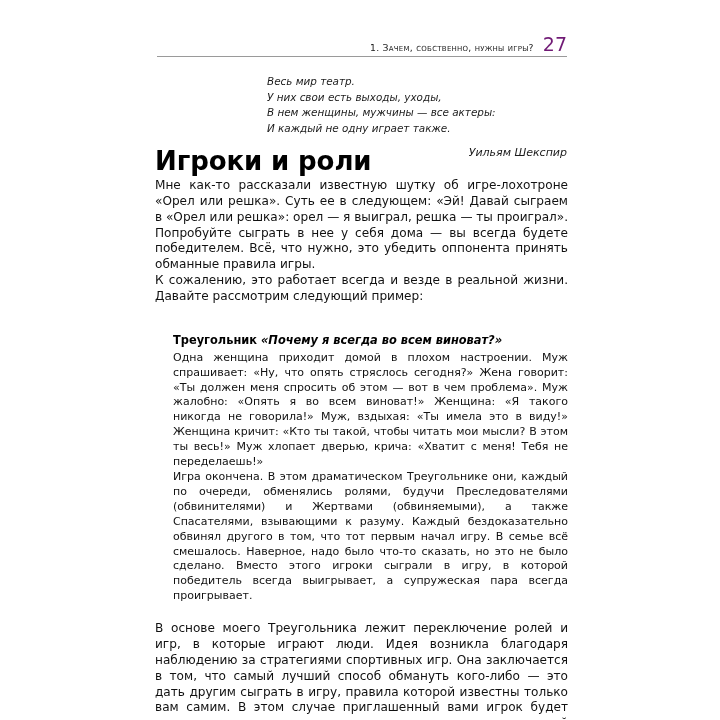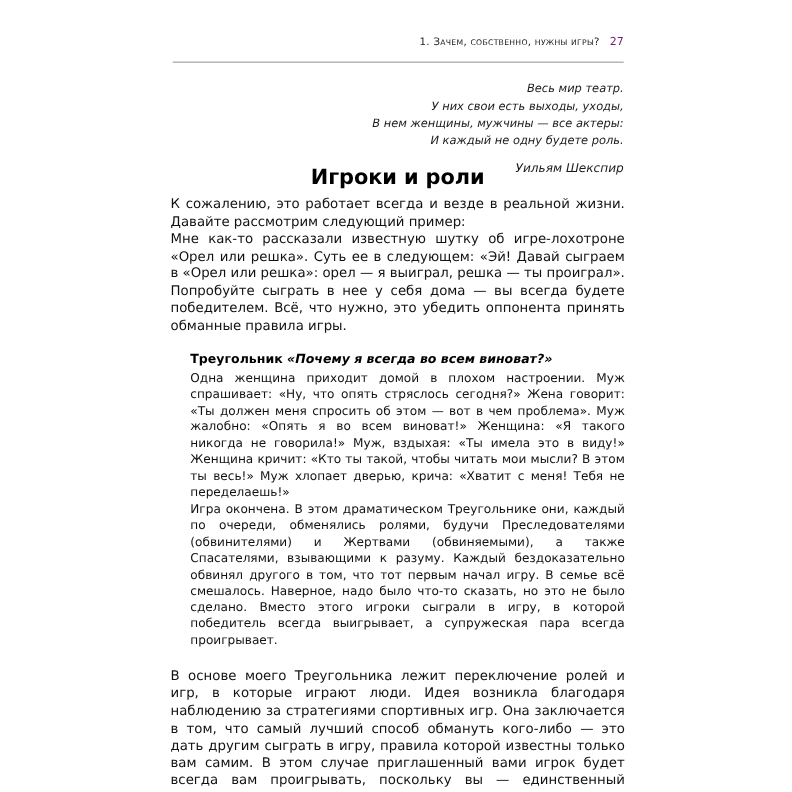--- a/index.html
+++ b/index.html
@@ -40,21 +40,21 @@
   .rh-title {
     font-family: "DejaVu Sans", "Liberation Sans", sans-serif;
     font-size: 9.3px;
     font-variant: small-caps;
     letter-spacing: 0.25px;
     color: #1a1a1a;
     white-space: nowrap;
   }
   .rh-pageno {
     font-family: "DejaVu Sans", "Liberation Sans", sans-serif;
-    font-size: 10px;
+    font-size: 19px;
     font-weight: 400;
     color: #701a75;
   }
   #head-rule {
     position: absolute;
     left: 157px;
     top: 56px;
     width: 410px;
     height: 1px;
     background: #9a9a9a;
@@ -66,21 +66,21 @@
     left: 267px;
     top: 74px;
     width: 300px;
   }
   .epi-line {
     font-family: "DejaVu Sans", "Liberation Sans", sans-serif;
     font-style: italic;
     font-size: 10.4px;
     line-height: 15.6px;
     color: #1a1a1a;
-    text-align: right;
+    text-align: left;
     white-space: nowrap;
   }
   .epi-attr {
     font-family: "DejaVu Sans", "Liberation Sans", sans-serif;
     font-style: italic;
     font-size: 11px;
     line-height: 15.6px;
     color: #1a1a1a;
     text-align: right;
     margin-top: 9px;
@@ -90,42 +90,41 @@
   #column {
     position: absolute;
     left: 155px;
     top: 150px;
     width: 413px;
   }
 
   h2#section-title {
     margin: 0 0 6px 0;
     font-family: "DejaVu Sans", "Liberation Sans", sans-serif;
-    font-size: 19px;
+    font-size: 26px;
     font-weight: bold;
     letter-spacing: -0.1px;
     color: #000000;
     line-height: 22px;
-    text-align: center;
   }
 
   p.body-par {
     margin: 0;
     font-family: "DejaVu Sans", "Liberation Sans", sans-serif;
     font-size: 12.1px;
     line-height: 15.85px;
     text-align: justify;
     text-justify: inter-word;
     color: #111111;
     hyphens: manual;
   }
 
   
   #example-block {
-    margin-top: 14px;
+    margin-top: 28px;
     margin-left: 18px;
     width: 395px;
   }
   h3#example-title {
     margin: 0 0 3px 0;
     font-family: "DejaVu Sans", "Liberation Sans", sans-serif;
     font-size: 11.4px;
     font-weight: bold;
     color: #000000;
     line-height: 15px;
@@ -158,31 +157,31 @@
       <span class="rh-pageno">27</span>
     </div>
   </div>
 
   <div id="head-rule"></div>
 
   <div id="epigraph">
     <div class="epi-line">Весь мир театр.</div>
     <div class="epi-line">У них свои есть выходы, уходы,</div>
     <div class="epi-line">В нем женщины, мужчины — все актеры:</div>
-    <div class="epi-line">И каждый не одну будете роль.</div>
+    <div class="epi-line">И каждый не одну играет также.</div>
     <div class="epi-attr">Уильям Шекспир</div>
   </div>
 
   <div id="column">
 
     <h2 id="section-title">Игроки и роли</h2>
 
+    <p class="body-par">Мне как-то рассказали известную шутку об игре-лохотроне «Орел или решка». Суть ее в следующем: «Эй! Давай сыграем в «Орел или решка»: орел — я выиграл, решка — ты проиграл». Попробуйте сыграть в нее у себя дома — вы всегда будете победителем. Всё, что нужно, это убедить оппонента принять обманные правила игры.</p>
+
     <p class="body-par">К сожалению, это работает всегда и везде в реальной жизни. Давайте рассмотрим следующий пример:</p>
-
-    <p class="body-par">Мне как-то рассказали известную шутку об игре-лохотроне «Орел или решка». Суть ее в следующем: «Эй! Давай сыграем в «Орел или решка»: орел — я выиграл, решка — ты проиграл». Попробуйте сыграть в нее у себя дома — вы всегда будете победителем. Всё, что нужно, это убедить оппонента принять обманные правила игры.</p>
 
     <div id="example-block">
       <h3 id="example-title"><span>Треугольник </span><span class="ital">«Почему я всегда во всем виноват?»</span></h3>
 
       <p class="inset-par">Одна женщина приходит домой в плохом настроении. Муж спрашивает: «Ну, что опять стряслось сегодня?» Жена говорит: «Ты должен меня спросить об этом — вот в чем проблема». Муж жалобно: «Опять я во всем виноват!» Женщина: «Я такого никогда не говорила!» Муж, вздыхая: «Ты имела это в виду!» Женщина кричит: «Кто ты такой, чтобы читать мои мысли? В этом ты весь!» Муж хлопает дверью, крича: «Хватит с меня! Тебя не переделаешь!»</p>
 
       <p class="inset-par">Игра окончена. В этом драматическом Треугольнике они, каждый по очереди, обменялись ролями, будучи Преследователями (обвинителями) и Жертвами (обвиняемыми), а также Спасателями, взывающими к разуму. Каждый бездоказательно обвинял другого в том, что тот первым начал игру. В семье всё смешалось. Наверное, надо было что-то сказать, но это не было сделано. Вместо этого игроки сыграли в игру, в которой победитель всегда выигрывает, а супружеская пара всегда проигрывает.</p>
     </div>
 
     <p class="body-par" id="after-block">В основе моего Треугольника лежит переключение ролей и игр, в которые играют люди. Идея возникла благодаря наблюдению за стратегиями спортивных игр. Она заключается в том, что самый лучший способ обмануть кого-либо — это дать другим сыграть в игру, правила которой известны только вам самим. В этом случае приглашенный вами игрок будет всегда вам проигрывать, поскольку вы — единственный человек, который знает о переключениях. При приглашении в вашу игру других игроков</p>

